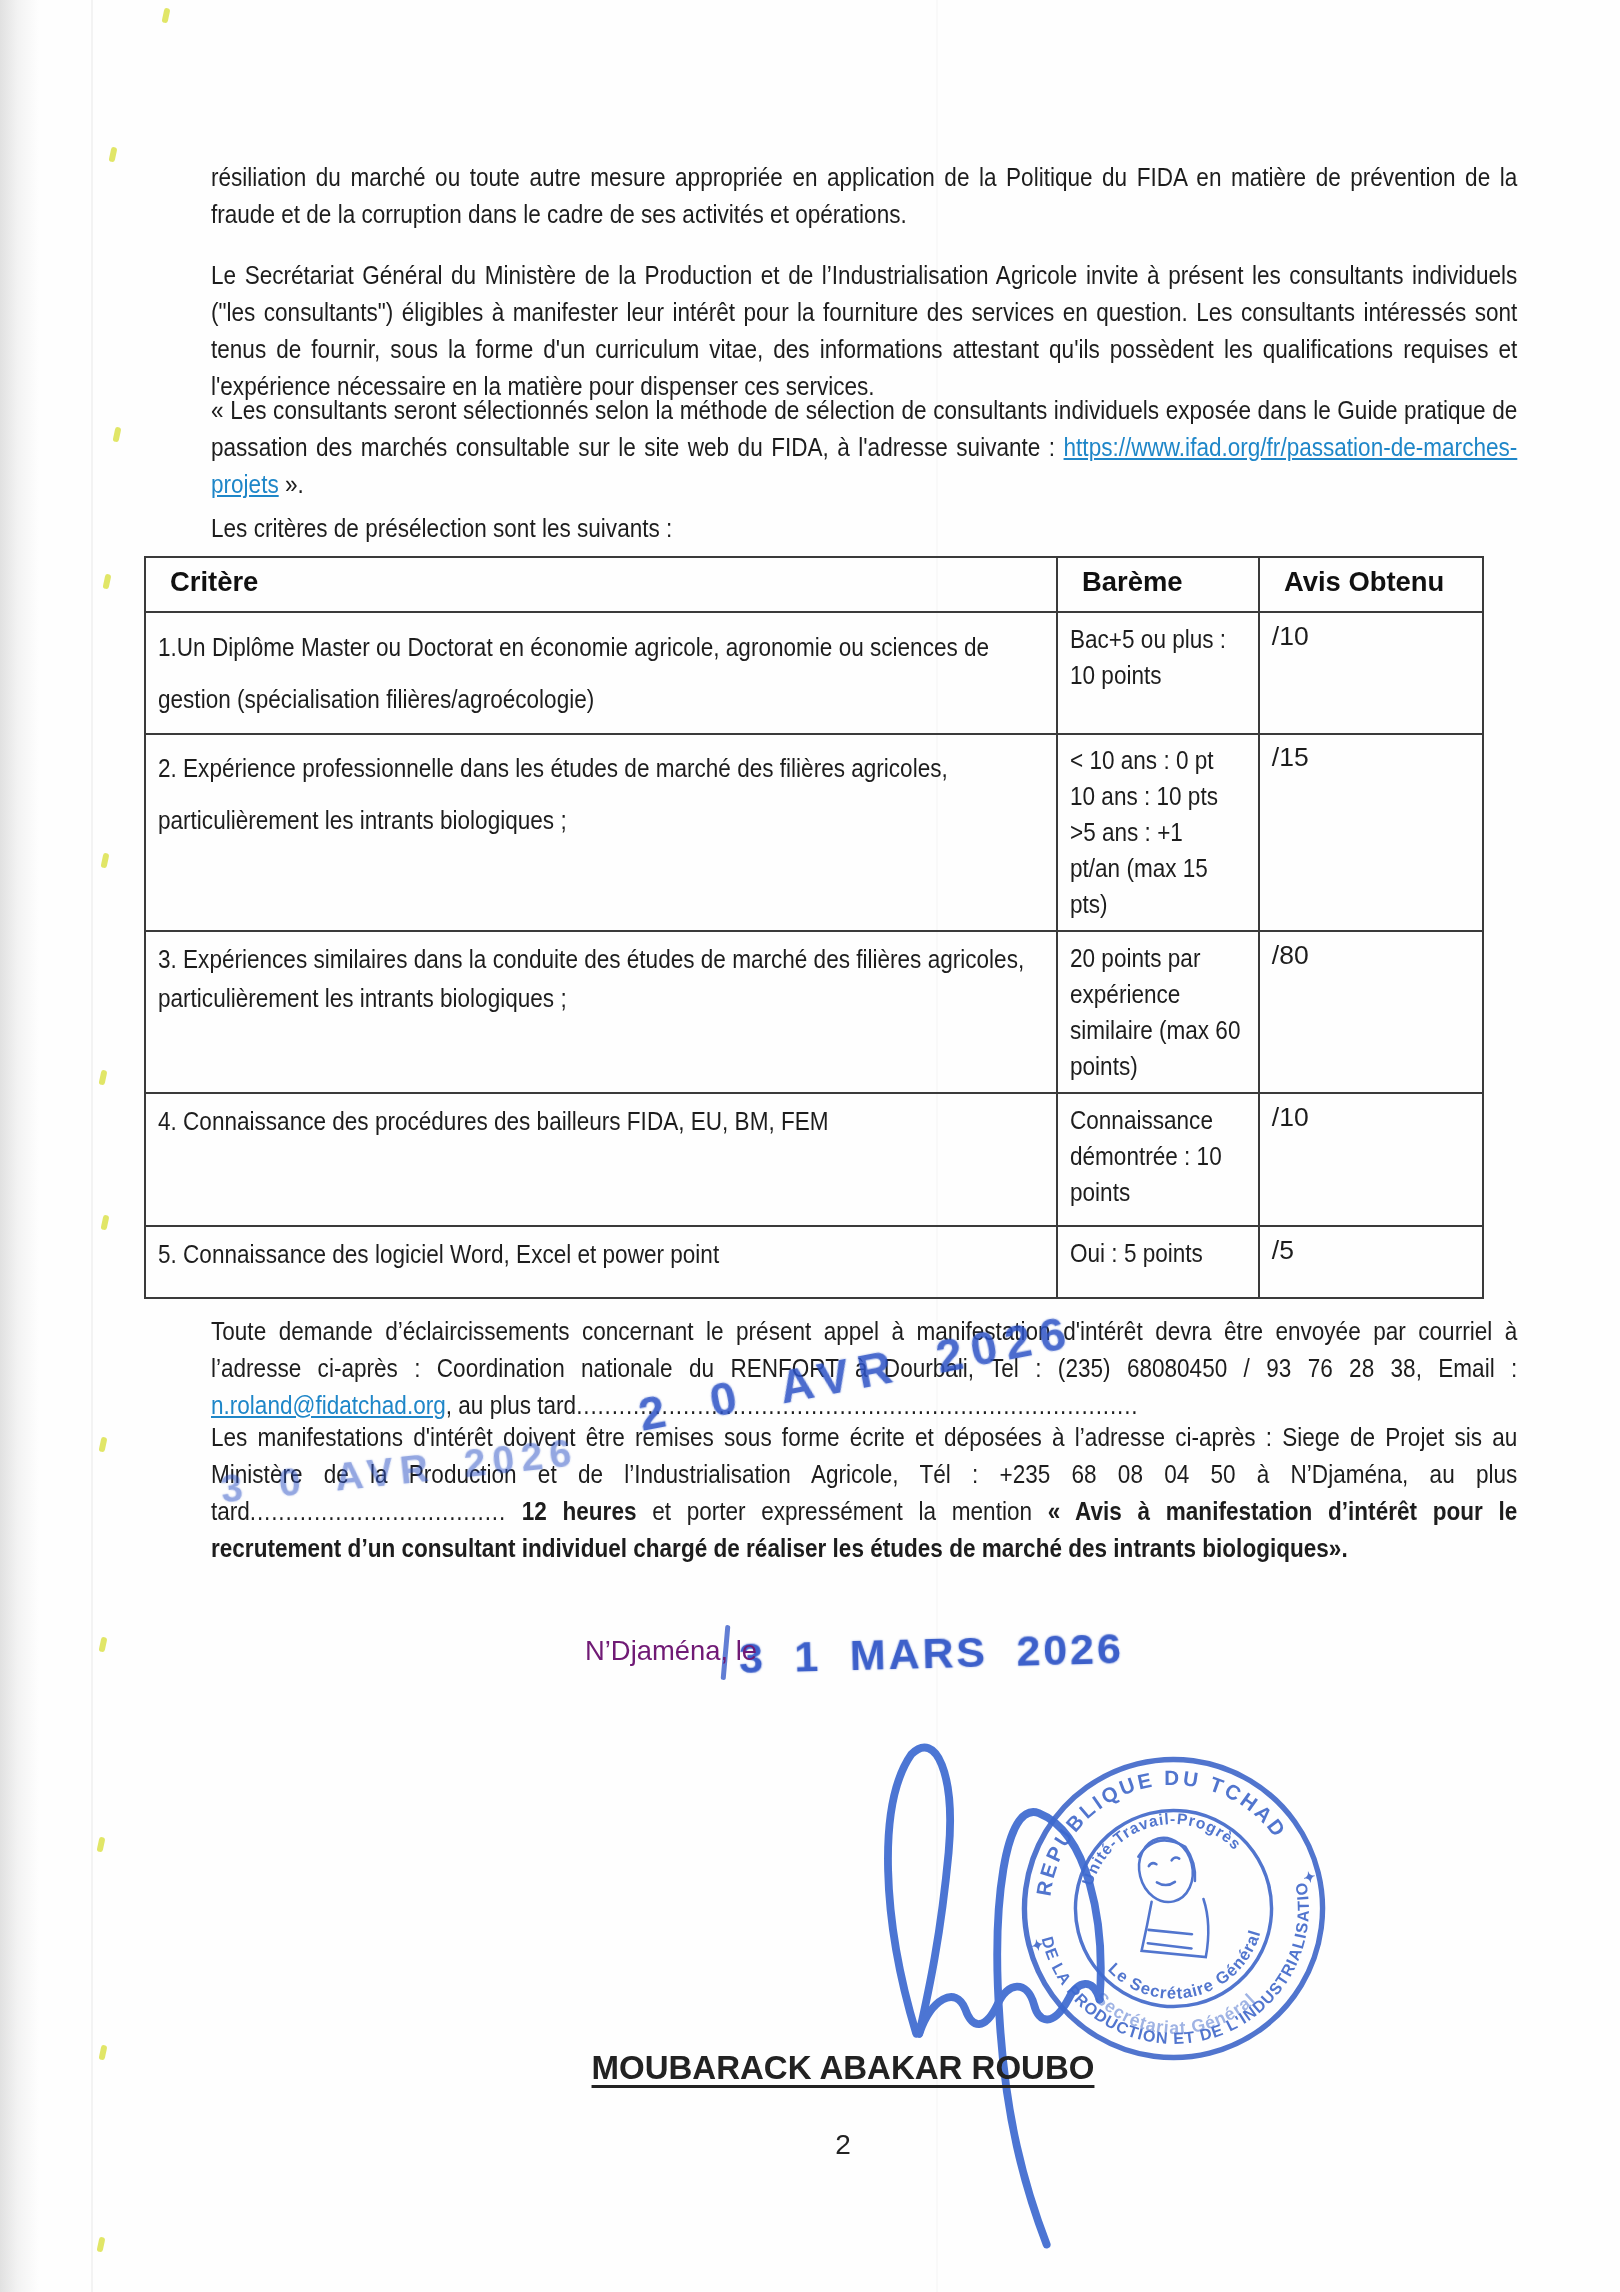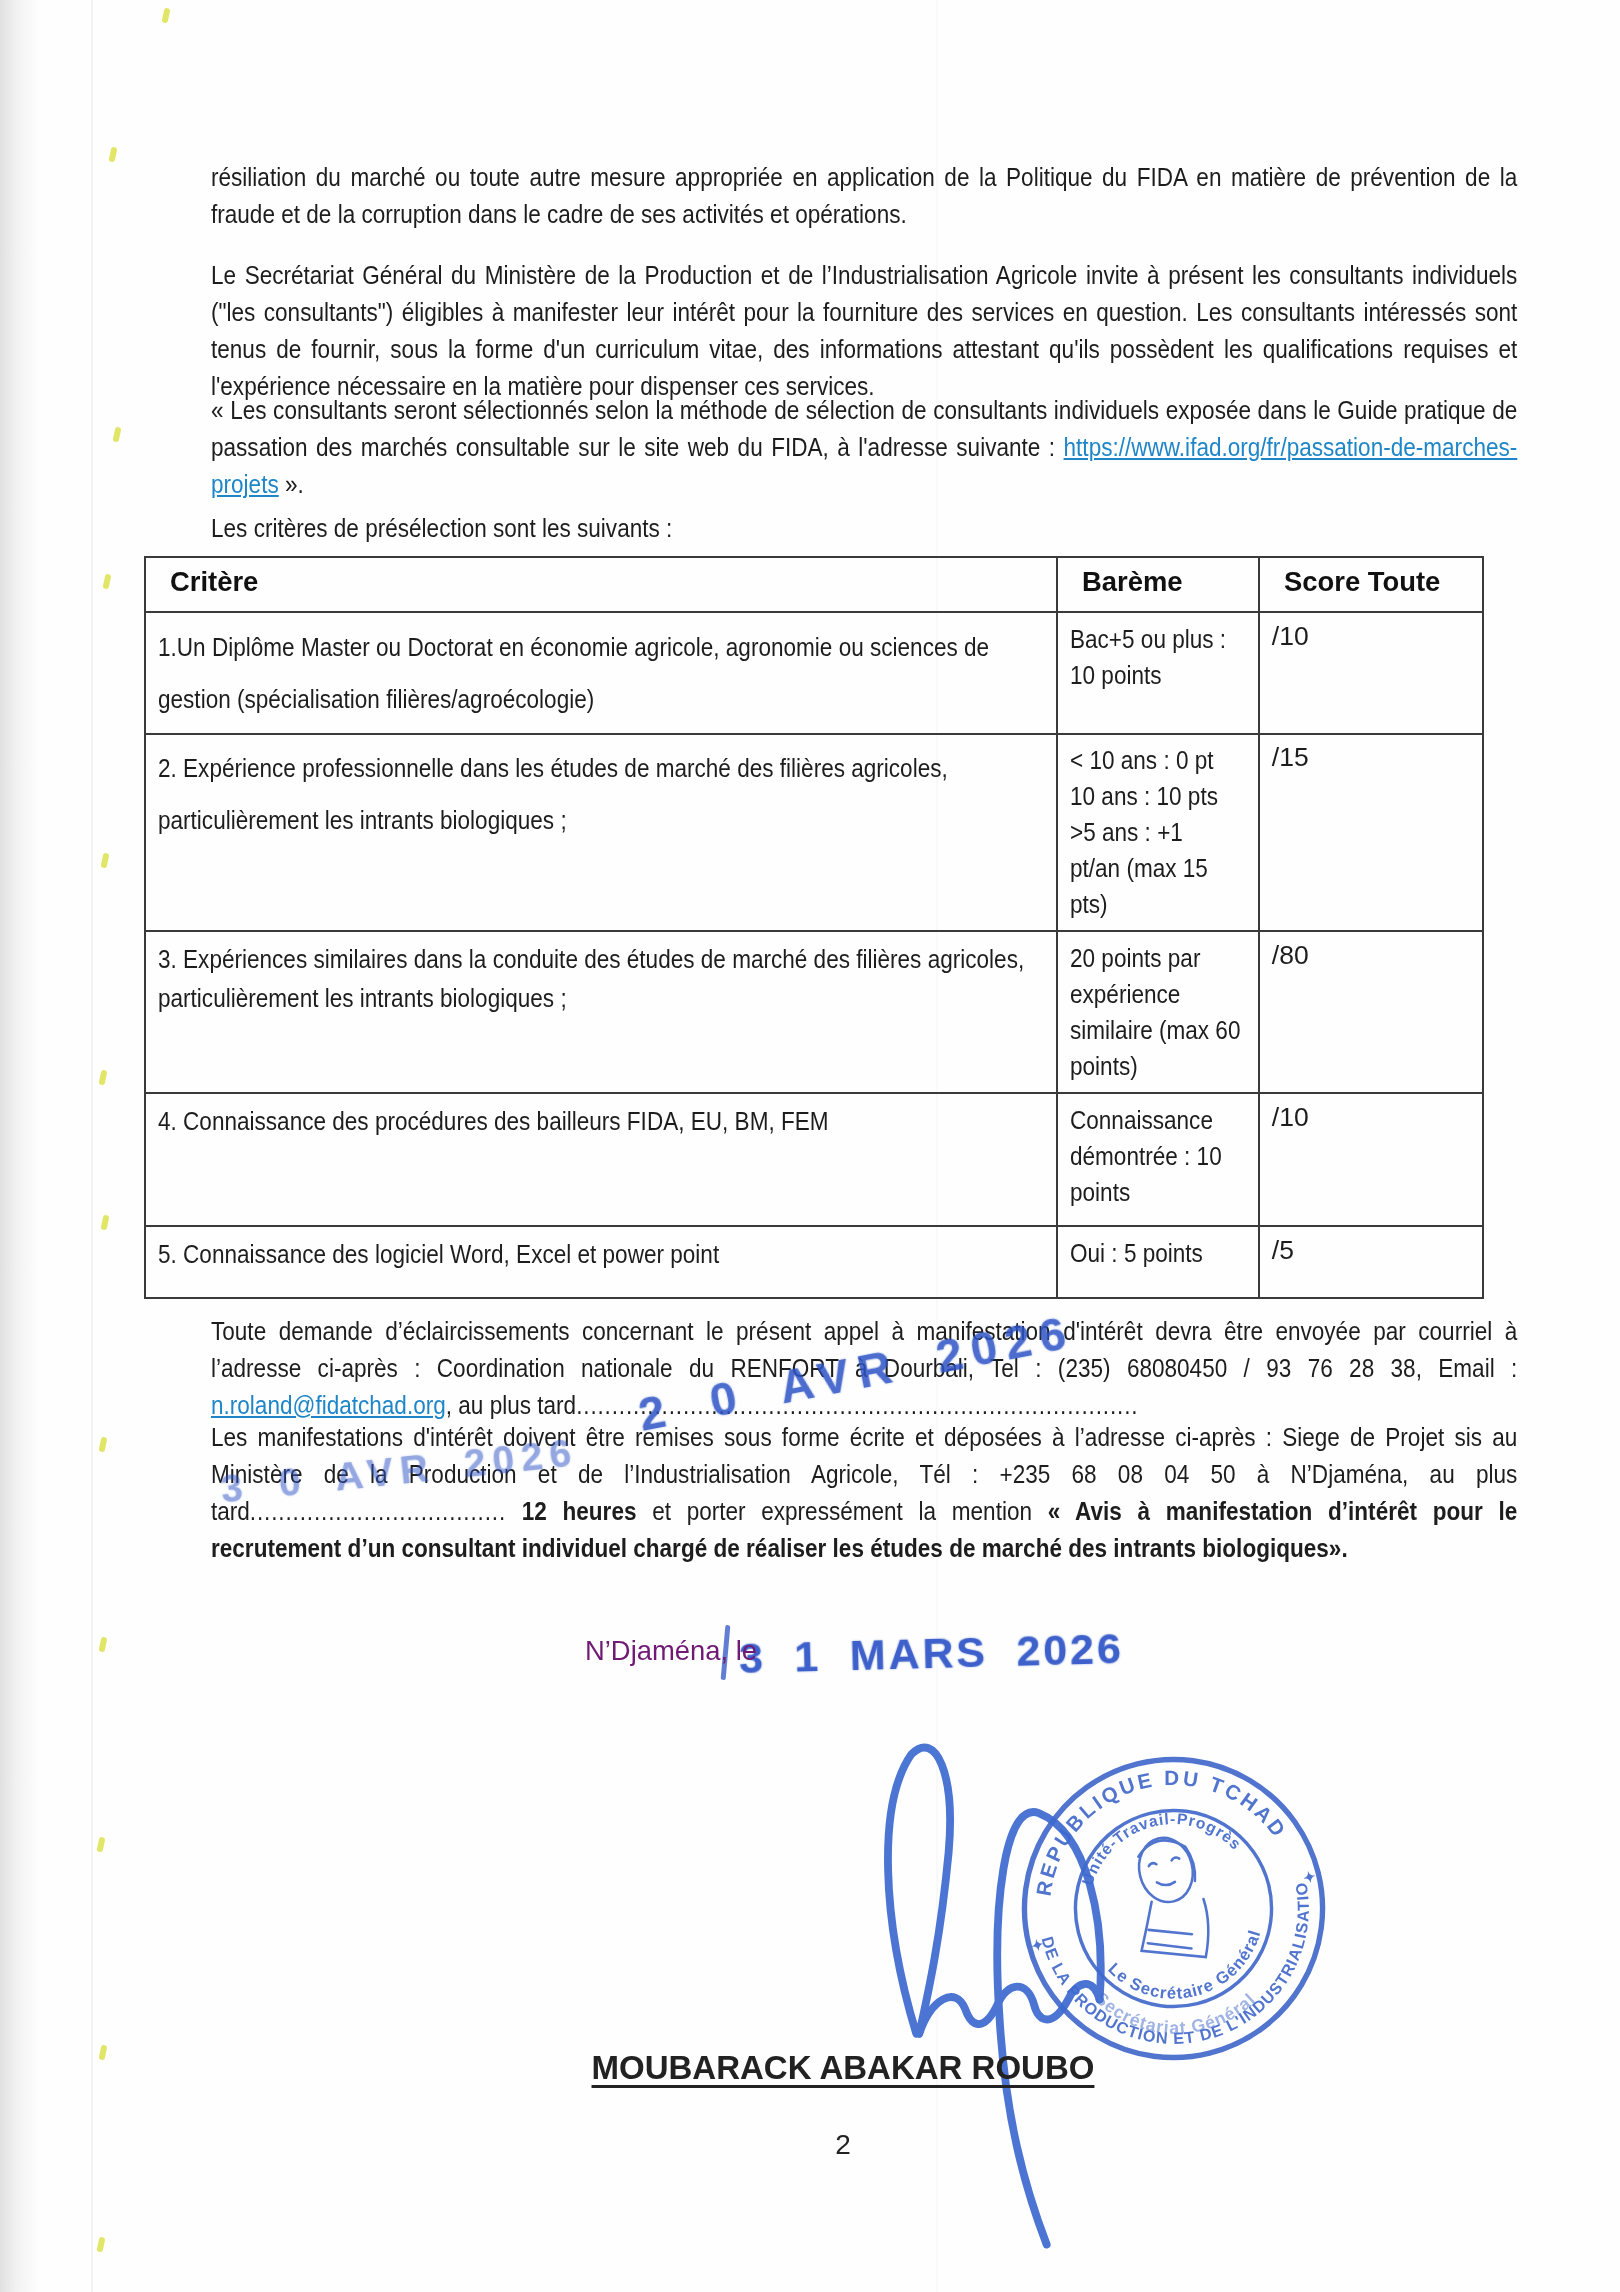--- a/index.html
+++ b/index.html
@@ -90,21 +90,21 @@
   <table class="criteria-table">
     <colgroup>
         <col class="col1">
         <col class="col2">
         <col class="col3">
       </colgroup>
     <tbody>
         <tr style="height:55px;">
       <th>Critère</th>
       <th>Barème</th>
-      <th>Score Toute</th>
+      <th>Avis Obtenu</th>
     </tr>
     <tr style="height:103px;margin-top:14px;">
       <td>
             <div class="cellc c1i lh-big">1.Un Diplôme Master ou Doctorat en économie agricole, agronomie ou sciences de gestion (spécialisation filières/agroécologie)</div>
           </td>
       <td>
             <div class="cellc c2i">Bac+5 ou plus :
 10 points</div>
           </td>
       <td>/10</td>

